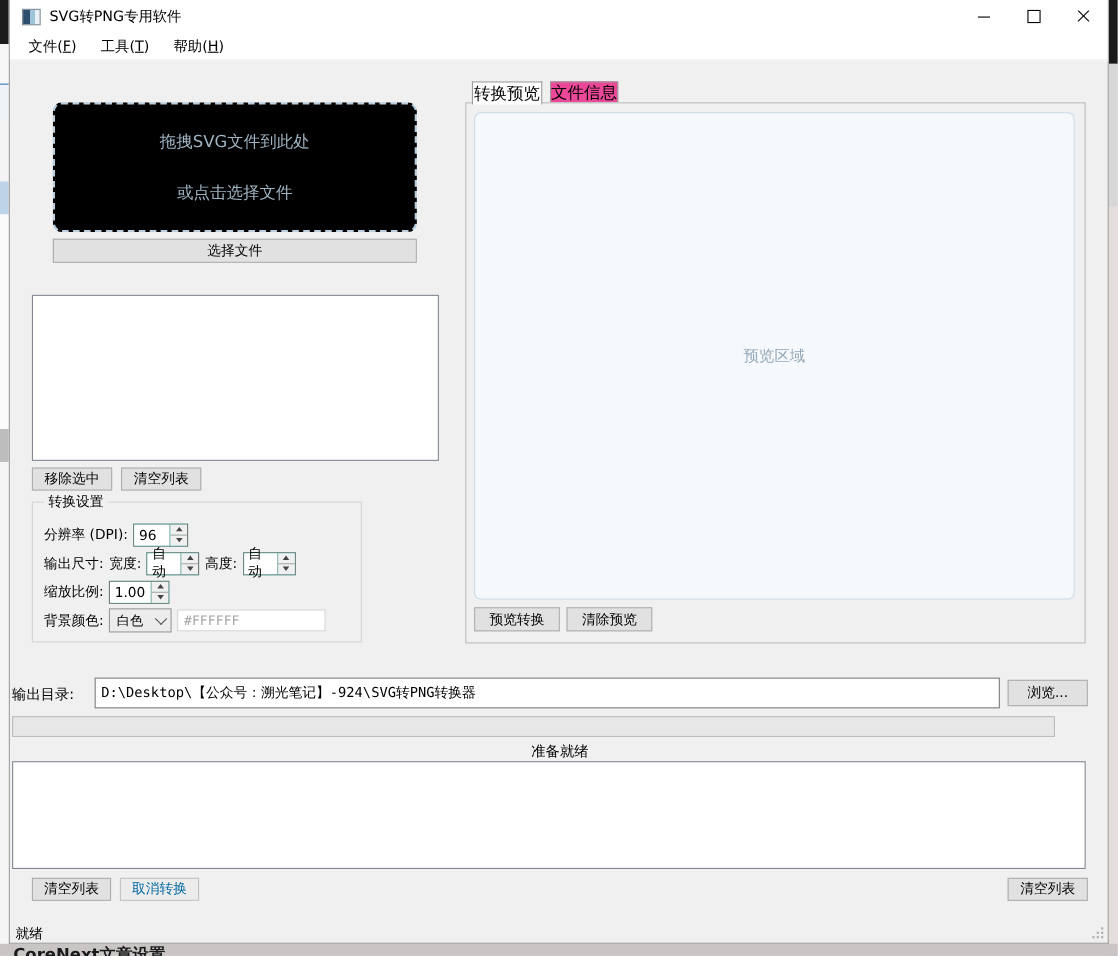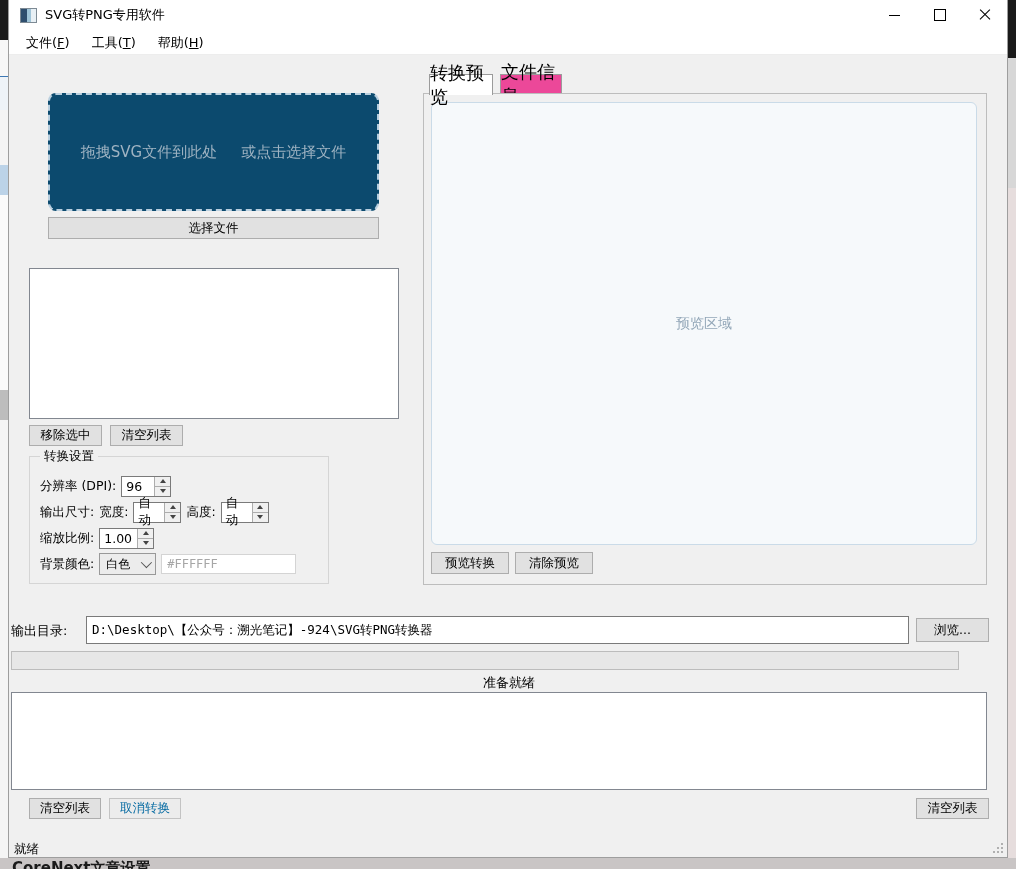--- a/index.html
+++ b/index.html
@@ -55,22 +55,22 @@
   .btn{
     position:absolute;background:#e1e1e1;border:1px solid #adadad;box-sizing:border-box;
     display:flex;align-items:center;justify-content:center;font-size:12.5px;color:#000;
     cursor:default;
   }
   .btn.disabled{background:#ececec;border-color:#c3c3c3;color:#0369a1;}
   .field-border{border:1px solid #828790;background:#fff;box-sizing:border-box;}
   
   #dropzone{
     position:absolute;left:39px;top:93px;width:331px;height:118px;box-sizing:border-box;
-    border:2px dashed #b9cfdf;border-radius:8px;background:#0c4a6e;
-    display:flex;flex-direction:row;align-items:center;justify-content:center;
+    border:2px dashed #b9cfdf;border-radius:8px;background:#000000;
+    display:flex;flex-direction:column;align-items:center;justify-content:center;
     color:#9fb3c2;font-size:15px;line-height:22px;text-align:center;gap:24px;
   }
   #file-list{position:absolute;left:20px;top:268px;width:370px;height:151px;}
   
   #settings-group{
     position:absolute;left:20px;top:456px;width:300px;height:128px;box-sizing:border-box;
     border:1px solid #d5d5d5;
   }
   #settings-group .group-title{
     position:absolute;left:10px;top:-9px;background:#f0f0f0;padding:0 4px;font-size:12.5px;
@@ -90,21 +90,21 @@
   }
   .chevron{width:7px;height:7px;border-right:1.5px solid #555;border-bottom:1.5px solid #555;transform:rotate(45deg) translateY(-2px);}
   .hex-field{
     display:inline-flex;align-items:center;width:135px;height:20px;box-sizing:border-box;
     border:1px solid #d4d4d4;background:#fff;padding:0 5px;
     color:#a6a6a6;font-family:"DejaVu Sans Mono","Liberation Mono",monospace;font-size:12px;
   }
   
   .tab{
     position:absolute;top:74px;height:20px;box-sizing:border-box;
-    display:flex;align-items:center;justify-content:center;font-size:18px;
+    display:flex;align-items:center;justify-content:center;font-size:15px;
     border:1px solid #9b9b9b;
   }
   #tab-preview{left:420px;width:64px;background:#fff;border-bottom:none;z-index:3;height:21px;}
   #tab-info{left:491px;width:62px;background:#ec4899;}
   #tab-pane{
     position:absolute;left:414px;top:93px;width:564px;height:492px;box-sizing:border-box;
     border:1px solid #bdbdbd;background:#f0f0f0;
   }
   #preview-area{
     position:absolute;left:422px;top:102px;width:546px;height:443px;box-sizing:border-box;

